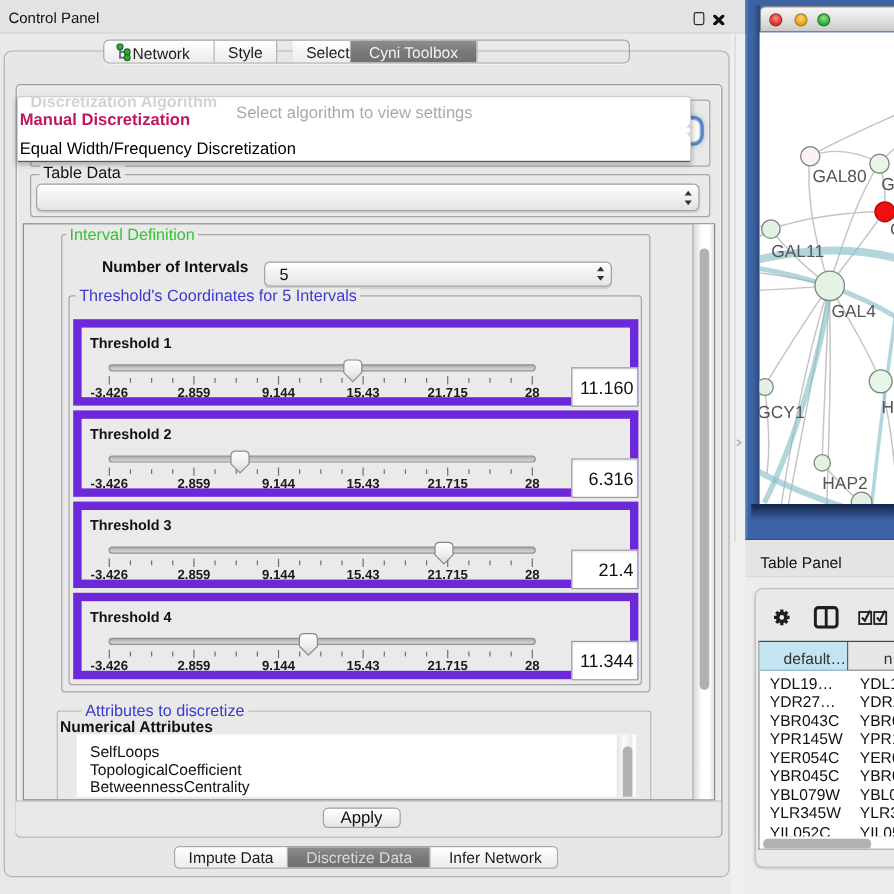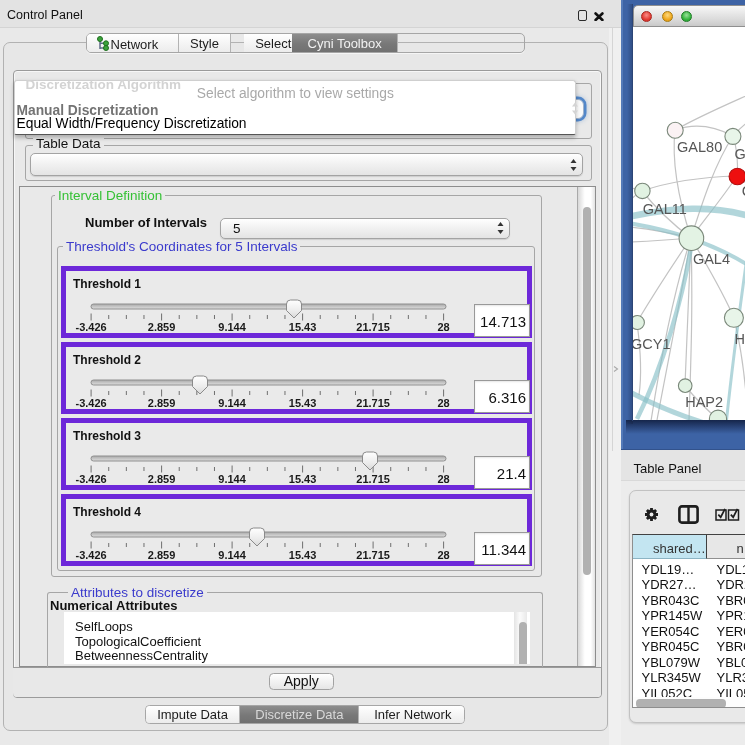--- a/index.html
+++ b/index.html
@@ -5,21 +5,21 @@
 * { margin:0; padding:0; box-sizing:border-box; }
 html,body { width:745px; height:745px; overflow:hidden; }
 #app { position:relative; width:745px; height:745px; font-family:"Liberation Sans", sans-serif; background:#e9e9e9; overflow:hidden; }
 .abs { position:absolute; }
 .grp { position:absolute; border:1px solid #a6a6a6; border-radius:3px; }
 .grptitle { position:absolute; background:#e9e9e9; padding:0 3px; font-size:13.5px; line-height:13.5px; }
 .combo { position:absolute; border:1px solid #a3a3a3; border-radius:5px; background:linear-gradient(#ffffff,#f2f2f2 45%,#e4e4e4); box-shadow:0 1px 1px rgba(0,0,0,0.12); }
 .combo .ar { position:absolute; right:5px; top:50%; margin-top:-6px; width:7px; height:12px; }
 .seg { position:absolute; font-size:13px; color:#1c1c1c; display:flex; align-items:center; justify-content:center; background:linear-gradient(#ffffff,#f4f4f4 55%,#ececec); border-right:1px solid #b3b3b3;text-align:center; }
 .seg.dark { background:linear-gradient(#8d8d8d,#787878 55%,#717171); color:#f2f2f2; }
-.row { position:absolute; left:61px; width:471px; height:72px; border:5px solid #6d28d9; background:#eaeaea; }
+.row { position:absolute; left:61px; width:471px; height:72px; border:7px solid #6d28d9; background:#eaeaea; }
 .rowtitle { position:absolute; left:7px; top:6px; font-size:12px; font-weight:bold; color:#111; }
 .field { position:absolute; left:408px; top:33px; width:56px; height:33px; border:1px solid #999; background:#fff; box-shadow:inset 0 1px 2px rgba(0,0,0,0.10); font-size:15px; color:#111; text-align:right; padding:8px 3px 0 0; }
 </style>
 </head>
 <body>
 <div id="app">
 
 <div class="abs" style="left:0;top:0;width:621px;height:27.5px;background:#e3e3e3;border-bottom:1px solid #d4d4d4;"></div>
 <div class="abs" style="left:7px;top:8px;font-size:12.5px;color:#111;">Control Panel</div>
 
@@ -60,21 +60,21 @@
         <path d="M3.5 0 L6.5 4 L0.5 4 Z" fill="#333"></path>
         <path d="M3.5 12 L6.5 8 L0.5 8 Z" fill="#333"></path>
       </svg>
 </div>
 
 <div class="grp" style="left:56.5px;top:246px;width:478px;height:325px;"></div>
 <div class="grptitle" style="left:63px;top:240px;color:#3a3acc;">Threshold's Coordinates for 5 Intervals</div>
 
 <div class="row" style="top:266px;">
       <div class="rowtitle">Threshold 1</div>
-      <div class="field">14.713</div>
+      <div class="field">11.160</div>
     </div>
 <div class="row" style="top:342px;">
       <div class="rowtitle">Threshold 2</div>
       <div class="field">6.316</div>
     </div>
 <div class="row" style="top:418px;">
       <div class="rowtitle">Threshold 3</div>
       <div class="field">21.4</div>
     </div>
 <div class="row" style="top:494px;">
@@ -245,21 +245,21 @@
   <div class="seg" style="left:0;top:0;width:94.9px;height:100%;">Impute Data</div>
   <div class="seg dark" style="left:94.9px;top:0;width:118.7px;height:100%;color:#d9d9d9;">Discretize Data</div>
   <div class="seg" style="left:213.6px;top:0;width:107.2px;height:100%;border-right:none;">Infer Network</div>
 </div>
 
 <div class="abs" style="left:14.3px;top:79.7px;width:562px;height:55.6px;background:#ffffff;border:1px solid #cfcfcf;border-bottom:1.5px solid #565656;border-radius:3px 3px 2px 2px;box-shadow:0 2.5px 4px rgba(0,0,0,0.25);"></div>
 <div class="abs" style="left:14.3px;top:79.7px;width:562px;height:55.6px;overflow:hidden;">
       <div style="position:absolute;left:11.2px;top:-3px;font-size:13.5px;font-weight:bold;color:#d3d3d3;">Discretization Algorithm</div>
     </div>
 <div class="abs" style="left:14.3px;top:85.7px;width:562px;text-align:center;font-size:13.8px;color:#a9a9a9;">Select algorithm to view settings</div>
-<div class="abs" style="left:16.5px;top:103px;font-size:13.8px;font-weight:bold;color:#737373;">Manual Discretization</div>
+<div class="abs" style="left:16.5px;top:92px;font-size:13.8px;font-weight:bold;color:#be185d;">Manual Discretization</div>
 <div class="abs" style="left:16.5px;top:115.7px;font-size:13.8px;color:#000;">Equal Width/Frequency Discretization</div>
 <svg class="abs" style="left:571px;top:102px;" width="8" height="13" viewBox="0 0 8 13">
       <path d="M4 0.5 L7 4.5 L1 4.5 Z" fill="#d4d4d4"></path>
       <path d="M4 12.5 L7 8.5 L1 8.5 Z" fill="#d4d4d4"></path>
     </svg>
 
 <div class="abs" style="left:621px;top:0;width:124px;height:451px;background:#3d63a5;"></div>
 
 <div class="abs" style="left:626px;top:419.5px;width:119px;height:14px;background:linear-gradient(#15254a,rgba(61,99,165,0));"></div>
 <div class="abs" style="left:627px;top:4px;width:6px;height:420px;background:linear-gradient(90deg,rgba(20,30,60,0),rgba(20,30,60,0.35));"></div>
@@ -351,21 +351,21 @@
       <g fill="none" stroke="#1e1e1e">
         <rect x="1" y="3" width="10" height="10" stroke-width="1.5"></rect>
         <rect x="13.5" y="3" width="10" height="10" stroke-width="1.5"></rect>
         <path d="M3.3 7.6 L5.7 10.2 L10 1.8" stroke-width="1.7"></path>
         <path d="M15.8 7.6 L18.2 10.2 L22.5 1.8" stroke-width="1.7"></path>
       </g>
     </svg>
 
 <div class="abs" style="left:631.5px;top:533.5px;width:120px;height:174.3px;border:1px solid #8e8e8e;border-top:1.5px solid #424242;background:#fff;overflow:hidden;">
   <div style="position:absolute;left:0;top:0;width:74.5px;height:24.9px;background:#c3e5f1;border-right:1.5px solid #3f3f3f;border-bottom:1.5px solid #8cb4c4;font-size:13px;color:#333;">
-        <span style="position:absolute;left:20.5px;top:6px;">shared…</span>
+        <span style="position:absolute;left:20.5px;top:6px;">default…</span>
       </div>
   <div style="position:absolute;left:74.5px;top:0;width:45.5px;height:24.9px;background:#e7e7e7;border-bottom:1.5px solid #909090;font-size:13px;color:#333;">
         <span style="position:absolute;left:29.5px;top:6px;">n…</span>
       </div>
   <div style="position:absolute;left:9px;top:27.5px;font-size:13px;line-height:15.45px;color:#111;">YDL19…<br>YDR27…<br>YBR043C<br>YPR145W<br>YER054C<br>YBR045C<br>YBL079W<br>YLR345W<br>YIL052C</div>
   <div style="position:absolute;left:84px;top:27.5px;font-size:13px;line-height:15.45px;color:#111;">YDL19…<br>YDR27…<br>YBR043C<br>YPR145W<br>YER054C<br>YBR045C<br>YBL079W<br>YLR345W<br>YIL052C</div>
   <div style="position:absolute;left:0;top:162.5px;width:120px;height:12.5px;background:#fdfdfd;"></div>
   <div style="position:absolute;left:3px;top:164.5px;width:90px;height:8.5px;background:#b1b1b1;border-radius:4px;"></div>
 </div>
 

